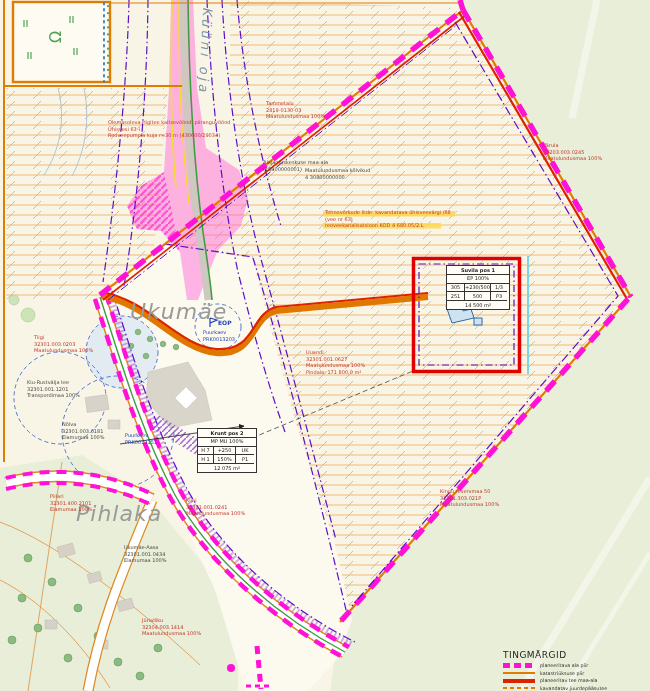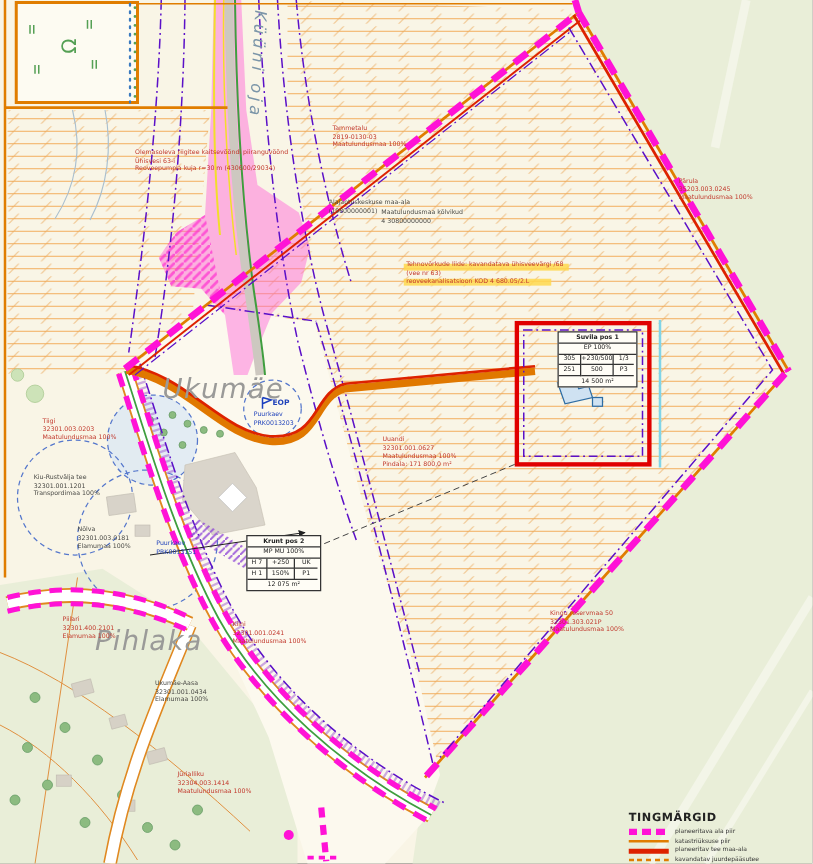--- a/index.html
+++ b/index.html
@@ -17,21 +17,21 @@
           text-align:center;line-height:1.35;}
   .mtable .tt{border-bottom:0.5px solid #333;padding:0.5px 2px;font-weight:bold;}
   .mtable .ts{border-bottom:0.5px solid #333;padding:0.5px 2px;}
   .tgrid{display:grid;}
   .k2 .tgrid{grid-template-columns:16px 22px 18px;}
   .s1 .tgrid{grid-template-columns:18px 26px 16px;}
   .tgrid span{border-right:0.5px solid #333;border-bottom:0.5px solid #333;padding:0.5px 0;}
   .tgrid span:nth-child(3n){border-right:none;}
   .tfoot{padding:0.5px 2px;}
   #legend{position:absolute;left:503px;top:650px;width:145px;color:#222;}
-  #legend .lt{font-size:9px;font-weight:bold;letter-spacing:0.5px;margin-bottom:3px;}
+  #legend .lt{font-size:9px;font-weight:normal;letter-spacing:0.5px;margin-bottom:3px;}
   .lrow{display:flex;align-items:center;gap:5px;margin-bottom:2.5px;}
   .lsw{width:32px;height:5px;flex:none;}
   .sw-mag{height:5px;background:repeating-linear-gradient(90deg,#ff12d6 0 7px,transparent 7px 11px);}
   .sw-or{height:2px;background:#e07d00;}
   .sw-red{height:4px;background:#dd2200;}
   .sw-ord{height:2px;background:repeating-linear-gradient(90deg,#e07d00 0 4px,transparent 4px 7px);}
   .llab{font-size:4.8px;color:#333;}
 </style>
 </head>
 <body>

